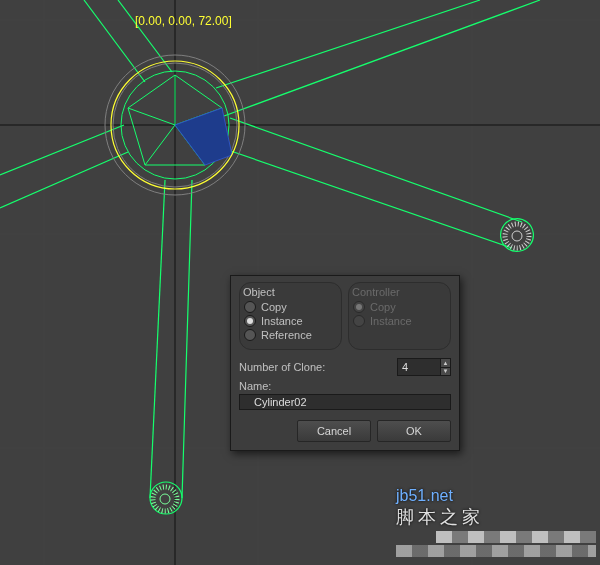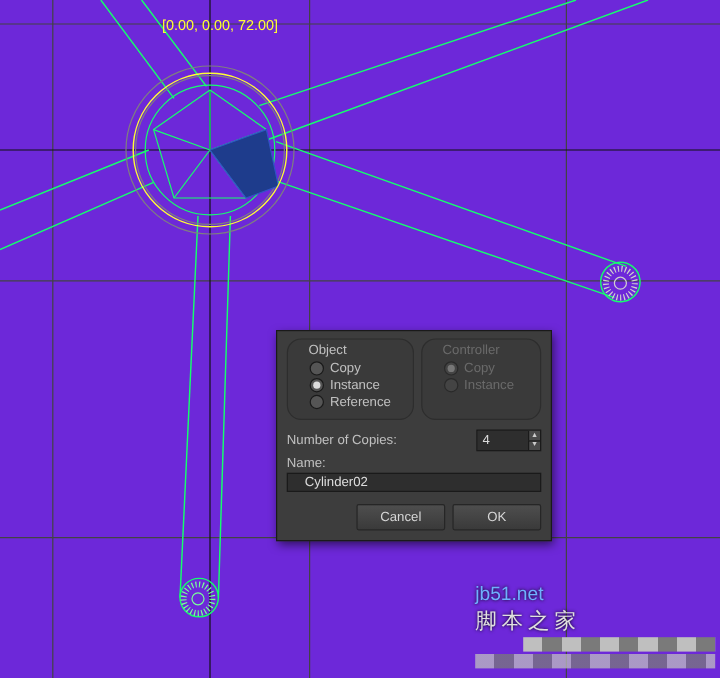--- a/index.html
+++ b/index.html
@@ -1,37 +1,37 @@
 <!DOCTYPE html>
 <html><head>
 <meta charset="utf-8">
 <style>
   html,body{margin:0;padding:0;width:600px;height:565px;overflow:hidden;font-family:Tahoma,Arial,sans-serif;font-size:11px;background:#1a1a1a;color:#c0c0c0}
-  .viewport{position:relative;width:600px;height:565px;background:#6d28d9}
+  .viewport{position:relative;width:600px;height:565px;background:#404040}
   .vp-svg{position:absolute;left:0;top:0;width:600px;height:565px}
   .coord-label{position:absolute;left:135px;top:14px;color:#ffff33;font-size:12px}
   
   .watermark{position:absolute;right:4px;bottom:8px;text-align:left;color:#e0e0e0;font-weight:normal;text-shadow:0 0 3px #000}
   .watermark .url{color:#6fb0ff;font-size:16px}
   .watermark .cn{font-size:18px;letter-spacing:4px}
   .watermark .stripes{height:12px;margin-top:2px;width:160px;margin-left:auto;
     background:repeating-linear-gradient(to right,#bfbfbf 0 16px,#7a7a7a 16px 32px)}
   .watermark .w1{opacity:1}
   .watermark .w2{opacity:.75;width:200px}
 
   
   .dialog{position:absolute;left:230px;top:275px;width:228px;background:#3d3d3d;border:1px solid #1a1a1a;box-shadow:2px 3px 8px rgba(0,0,0,.6)}
   .titlebar{height:22px;background:linear-gradient(#555,#3b3b3b);display:flex;align-items:center;padding-left:8px;color:#ddd;font-size:11px;border-bottom:1px solid #2a2a2a}
   .winbtns{margin-left:auto;display:flex}
   .winbtn{width:28px;height:16px;margin:2px 2px 0 0;border:1px solid #2a2a2a;display:flex;align-items:center;justify-content:center;color:#fff;font-size:10px;border-radius:2px}
   .winbtn.help{background:linear-gradient(#6b8bb0,#3d6a9a)}
   .winbtn.close{background:linear-gradient(#d46a5a,#b62d1e)}
   .dlg-body{padding:6px 8px 8px}
   .groups{display:flex;gap:6px;margin-bottom:8px}
-  .group{flex:1;border:1px solid #2d2d2d;border-radius:12px;padding:4px 18px 6px;background:#3a3a3a}
+  .group{flex:1;border:1px solid #2d2d2d;border-radius:12px;padding:4px 4px 6px;background:#3a3a3a}
   .group.disabled{color:#6a6a6a}
   .group-title{color:#c0c0c0;font-size:11px;margin:-1px 0 3px -1px}
   .group.disabled .group-title{color:#6a6a6a}
   .radio-row{display:flex;align-items:flex-end;gap:5px;margin:2px 0;color:#c0c0c0}
   .group.disabled .radio-row{color:#6a6a6a}
   .radio{width:10px;height:10px;border-radius:50%;border:1px solid #1a1a1a;background:#555;display:inline-block;position:relative}
   .radio.checked::after{content:"";position:absolute;left:2px;top:2px;width:6px;height:6px;border-radius:50%;background:#ddd}
   .group.disabled .radio{background:#444;border-color:#2a2a2a}
   .group.disabled .radio.checked::after{background:#777}
   .row{display:flex;align-items:center;gap:6px;margin:4px 0;color:#c0c0c0}
@@ -137,21 +137,21 @@
               <span class="radio checked"></span>
               <span>Copy</span>
             </div>
           <div class="radio-row">
               <span class="radio"></span>
               <span>Instance</span>
             </div>
         </div>
       </div>
       <div class="row">
-        <span>Number of Copies:</span>
+        <span>Number of Clone:</span>
         <div class="spinner">
           <input value="4" style="">
           <div class="spin-arrows">
             <div class="sp">▲</div>
             <div class="sp">▼</div>
           </div>
         </div>
       </div>
       <div class="row" style="margin-bottom:2px">
           <span>Name:</span>

